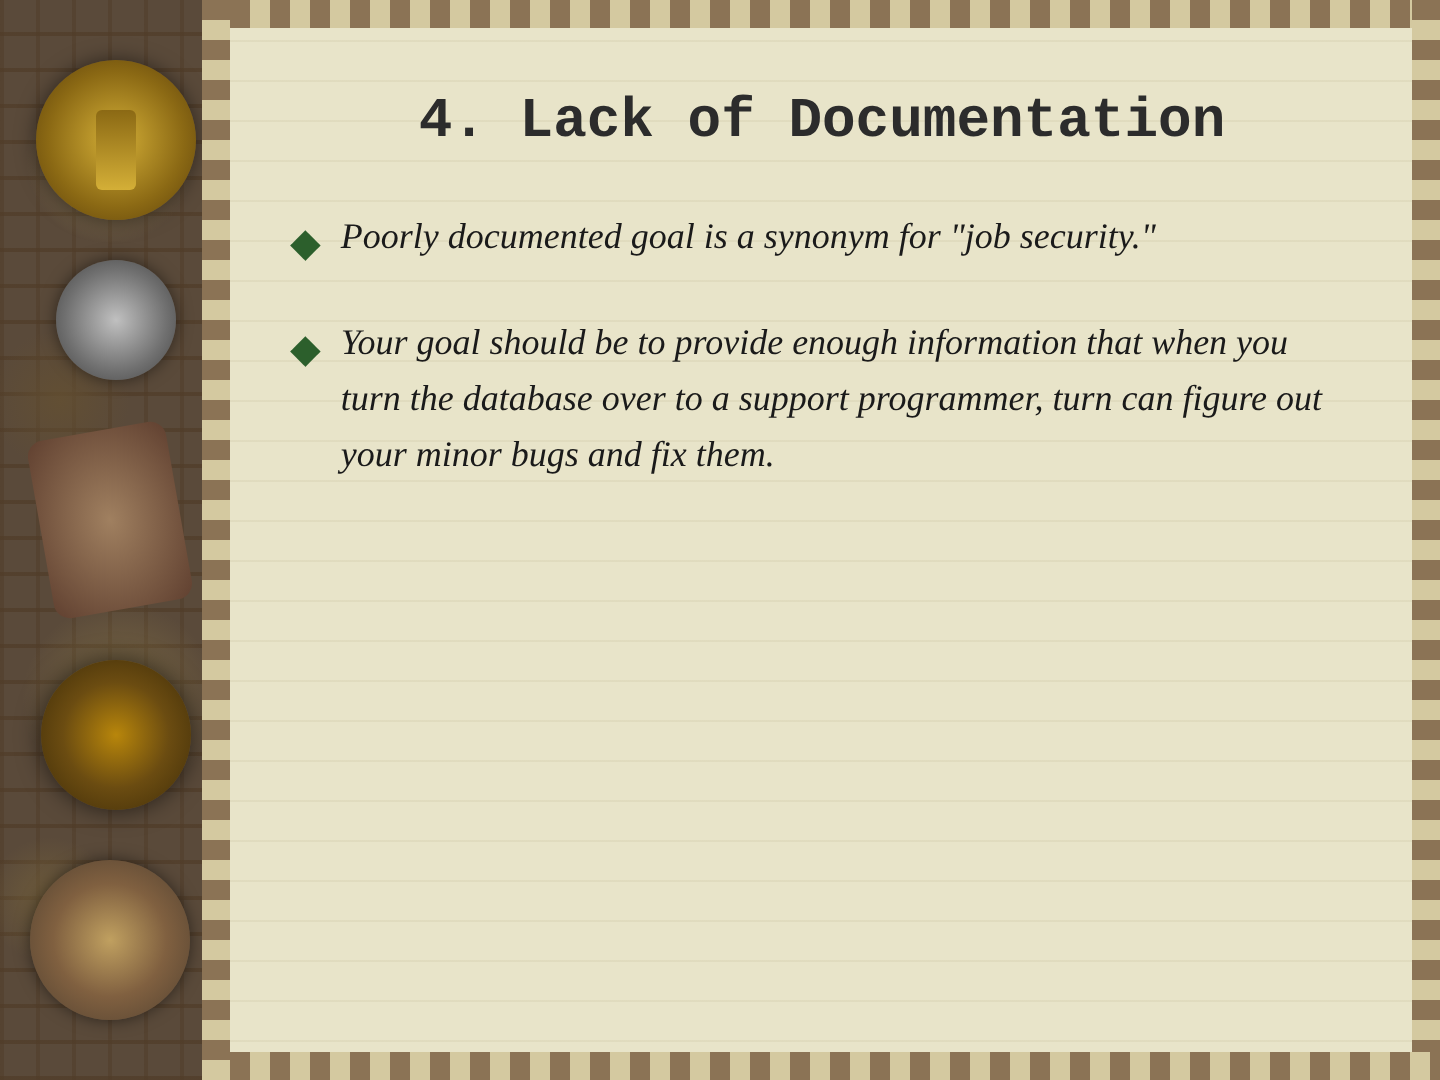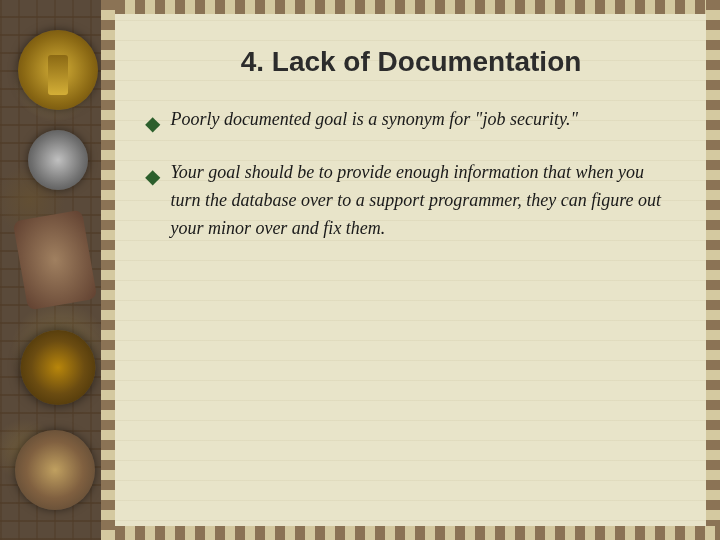--- a/index.html
+++ b/index.html
@@ -138,21 +138,21 @@
       padding: 8px 8px 8px 0;
     }
 
     .slide-title {
       font-size: 28px;
       font-weight: bold;
       color: #2c2c2c;
       text-align: center;
       margin-bottom: 28px;
       margin-top: 8px;
-      font-family: Liberation Sans, sans-serif;
+      font-family: Liberation Mono, monospace;
     }
 
     .bullet-item {
       display: flex;
       align-items: flex-start;
       margin-bottom: 20px;
       font-size: 18px;
       line-height: 1.55;
       color: #1a1a1a;
     }
@@ -194,18 +194,18 @@
     <div class="content-inner">
       <h1 class="slide-title">4. Lack of Documentation</h1>
 
       <div class="bullet-item">
         <span class="bullet-diamond">◆</span>
         <span class="bullet-text">Poorly documented goal is a synonym for "job security."</span>
       </div>
 
       <div class="bullet-item">
         <span class="bullet-diamond">◆</span>
-        <span class="bullet-text">Your goal should be to provide enough information that when you turn the database over to a support programmer, they can figure out your minor over and fix them.</span>
+        <span class="bullet-text">Your goal should be to provide enough information that when you turn the database over to a support programmer, turn can figure out your minor bugs and fix them.</span>
       </div>
     </div>
   </div>
 
 </div>
 
 </body></html>

